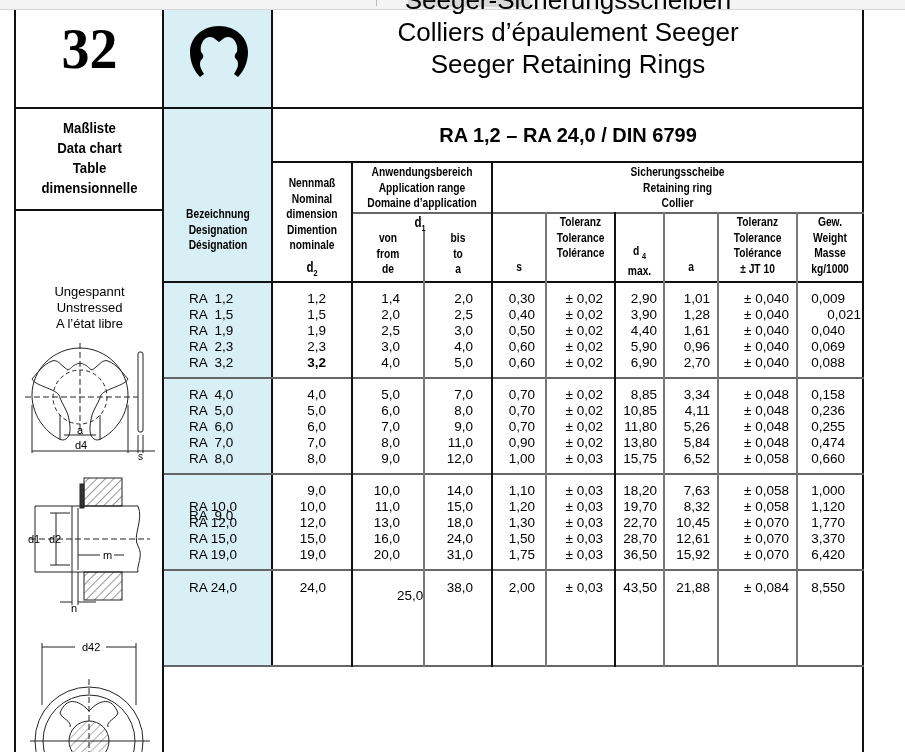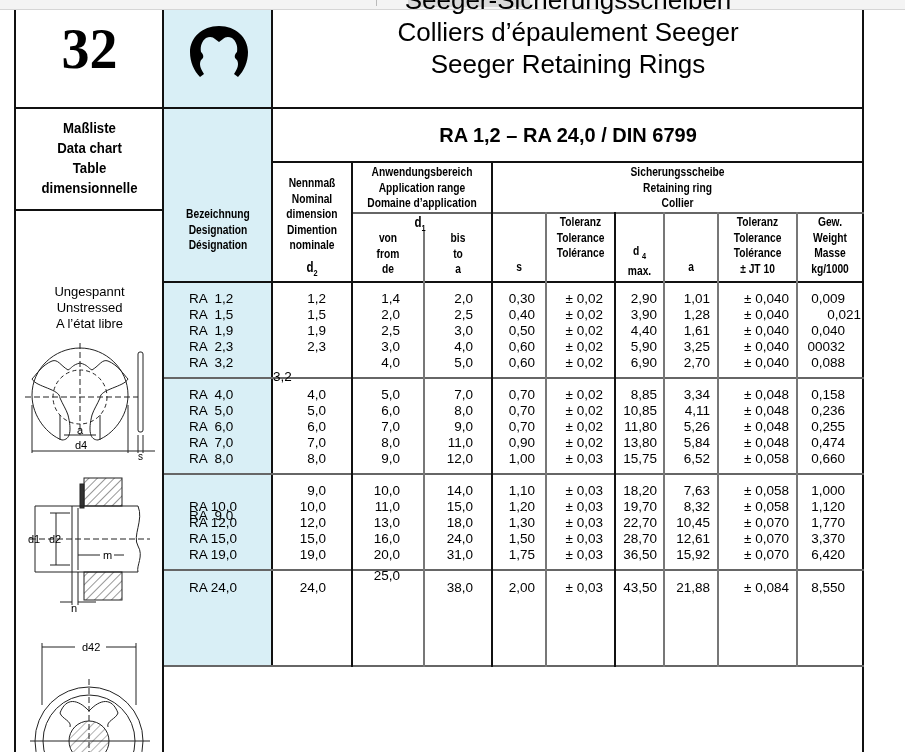--- a/index.html
+++ b/index.html
@@ -225,21 +225,21 @@
 <div id="table-body">
     <div class="col" style="left: 189px; top: 291px; width: 80px; text-align: left;">RA  1,2</div>
     <div class="col" style="left: 189px; top: 307px; width: 80px; text-align: left;">RA  1,5</div>
     <div class="col" style="left: 189px; top: 323px; width: 80px; text-align: left;">RA  1,9</div>
     <div class="col" style="left: 189px; top: 339px; width: 80px; text-align: left;">RA  2,3</div>
     <div class="col" style="left: 189px; top: 355px; width: 80px; text-align: left;">RA  3,2</div>
     <div class="col" style="left: 273px; top: 291px; width: 53px; text-align: right;">1,2</div>
     <div class="col" style="left: 273px; top: 307px; width: 53px; text-align: right;">1,5</div>
     <div class="col" style="left: 273px; top: 323px; width: 53px; text-align: right;">1,9</div>
     <div class="col" style="left: 273px; top: 339px; width: 53px; text-align: right;">2,3</div>
-    <div class="col" style="left: 273px; top: 369px; width: 53px; text-align: left;">3,2</div>
+    <div class="col" style="left: 273px; top: 355px; width: 53px; text-align: right; font-weight: bold;">3,2</div>
     <div class="col" style="left: 353px; top: 291px; width: 47px; text-align: right;">1,4</div>
     <div class="col" style="left: 353px; top: 307px; width: 47px; text-align: right;">2,0</div>
     <div class="col" style="left: 353px; top: 323px; width: 47px; text-align: right;">2,5</div>
     <div class="col" style="left: 353px; top: 339px; width: 47px; text-align: right;">3,0</div>
     <div class="col" style="left: 353px; top: 355px; width: 47px; text-align: right;">4,0</div>
     <div class="col" style="left: 425px; top: 291px; width: 48px; text-align: right;">2,0</div>
     <div class="col" style="left: 425px; top: 307px; width: 48px; text-align: right;">2,5</div>
     <div class="col" style="left: 425px; top: 323px; width: 48px; text-align: right;">3,0</div>
     <div class="col" style="left: 425px; top: 339px; width: 48px; text-align: right;">4,0</div>
     <div class="col" style="left: 425px; top: 355px; width: 48px; text-align: right;">5,0</div>
@@ -254,31 +254,31 @@
     <div class="col" style="left: 547px; top: 339px; width: 56px; text-align: right;">± 0,02</div>
     <div class="col" style="left: 547px; top: 355px; width: 56px; text-align: right;">± 0,02</div>
     <div class="col" style="left: 616px; top: 291px; width: 41px; text-align: right;">2,90</div>
     <div class="col" style="left: 616px; top: 307px; width: 41px; text-align: right;">3,90</div>
     <div class="col" style="left: 616px; top: 323px; width: 41px; text-align: right;">4,40</div>
     <div class="col" style="left: 616px; top: 339px; width: 41px; text-align: right;">5,90</div>
     <div class="col" style="left: 616px; top: 355px; width: 41px; text-align: right;">6,90</div>
     <div class="col" style="left: 665px; top: 291px; width: 45px; text-align: right;">1,01</div>
     <div class="col" style="left: 665px; top: 307px; width: 45px; text-align: right;">1,28</div>
     <div class="col" style="left: 665px; top: 323px; width: 45px; text-align: right;">1,61</div>
-    <div class="col" style="left: 665px; top: 339px; width: 45px; text-align: right;">3,25</div>
+    <div class="col" style="left: 665px; top: 339px; width: 45px; text-align: right;">0,96</div>
     <div class="col" style="left: 665px; top: 355px; width: 45px; text-align: right;">2,70</div>
     <div class="col" style="left: 719px; top: 291px; width: 70px; text-align: right;">± 0,040</div>
     <div class="col" style="left: 719px; top: 307px; width: 70px; text-align: right;">± 0,040</div>
     <div class="col" style="left: 719px; top: 323px; width: 70px; text-align: right;">± 0,040</div>
     <div class="col" style="left: 719px; top: 339px; width: 70px; text-align: right;">± 0,040</div>
     <div class="col" style="left: 719px; top: 355px; width: 70px; text-align: right;">± 0,040</div>
     <div class="col" style="left: 798px; top: 291px; width: 47px; text-align: right;">0,009</div>
     <div class="col" style="left: 798px; top: 307px; width: 47px; text-align: right; margin-left: 16px;">0,021</div>
     <div class="col" style="left: 798px; top: 323px; width: 47px; text-align: right;">0,040</div>
-    <div class="col" style="left: 798px; top: 339px; width: 47px; text-align: right;">00032</div>
+    <div class="col" style="left: 798px; top: 339px; width: 47px; text-align: right;">0,069</div>
     <div class="col" style="left: 798px; top: 355px; width: 47px; text-align: right;">0,088</div>
     <div class="col" style="left: 189px; top: 387px; width: 80px; text-align: left;">RA  4,0</div>
     <div class="col" style="left: 189px; top: 403px; width: 80px; text-align: left;">RA  5,0</div>
     <div class="col" style="left: 189px; top: 419px; width: 80px; text-align: left;">RA  6,0</div>
     <div class="col" style="left: 189px; top: 435px; width: 80px; text-align: left;">RA  7,0</div>
     <div class="col" style="left: 189px; top: 451px; width: 80px; text-align: left;">RA  8,0</div>
     <div class="col" style="left: 273px; top: 387px; width: 53px; text-align: right;">4,0</div>
     <div class="col" style="left: 273px; top: 403px; width: 53px; text-align: right;">5,0</div>
     <div class="col" style="left: 273px; top: 419px; width: 53px; text-align: right;">6,0</div>
     <div class="col" style="left: 273px; top: 435px; width: 53px; text-align: right;">7,0</div>
@@ -368,21 +368,21 @@
     <div class="col" style="left: 719px; top: 515px; width: 70px; text-align: right;">± 0,070</div>
     <div class="col" style="left: 719px; top: 531px; width: 70px; text-align: right;">± 0,070</div>
     <div class="col" style="left: 719px; top: 547px; width: 70px; text-align: right;">± 0,070</div>
     <div class="col" style="left: 798px; top: 483px; width: 47px; text-align: right;">1,000</div>
     <div class="col" style="left: 798px; top: 499px; width: 47px; text-align: right;">1,120</div>
     <div class="col" style="left: 798px; top: 515px; width: 47px; text-align: right;">1,770</div>
     <div class="col" style="left: 798px; top: 531px; width: 47px; text-align: right;">3,370</div>
     <div class="col" style="left: 798px; top: 547px; width: 47px; text-align: right;">6,420</div>
     <div class="col" style="left: 189px; top: 580px; width: 80px; text-align: left;">RA 24,0</div>
     <div class="col" style="left: 273px; top: 580px; width: 53px; text-align: right;">24,0</div>
-    <div class="col" style="left: 353px; top: 568px; width: 47px; text-align: right;">25,0</div>
+    <div class="col" style="left: 353px; top: 588px; width: 47px; text-align: left; padding-left: 44px;">25,0</div>
     <div class="col" style="left: 425px; top: 580px; width: 48px; text-align: right;">38,0</div>
     <div class="col" style="left: 493px; top: 580px; width: 42px; text-align: right;">2,00</div>
     <div class="col" style="left: 547px; top: 580px; width: 56px; text-align: right;">± 0,03</div>
     <div class="col" style="left: 616px; top: 580px; width: 41px; text-align: right;">43,50</div>
     <div class="col" style="left: 665px; top: 580px; width: 45px; text-align: right;">21,88</div>
     <div class="col" style="left: 719px; top: 580px; width: 70px; text-align: right;">± 0,084</div>
     <div class="col" style="left: 798px; top: 580px; width: 47px; text-align: right;">8,550</div>
   </div>
 
 </body></html>

